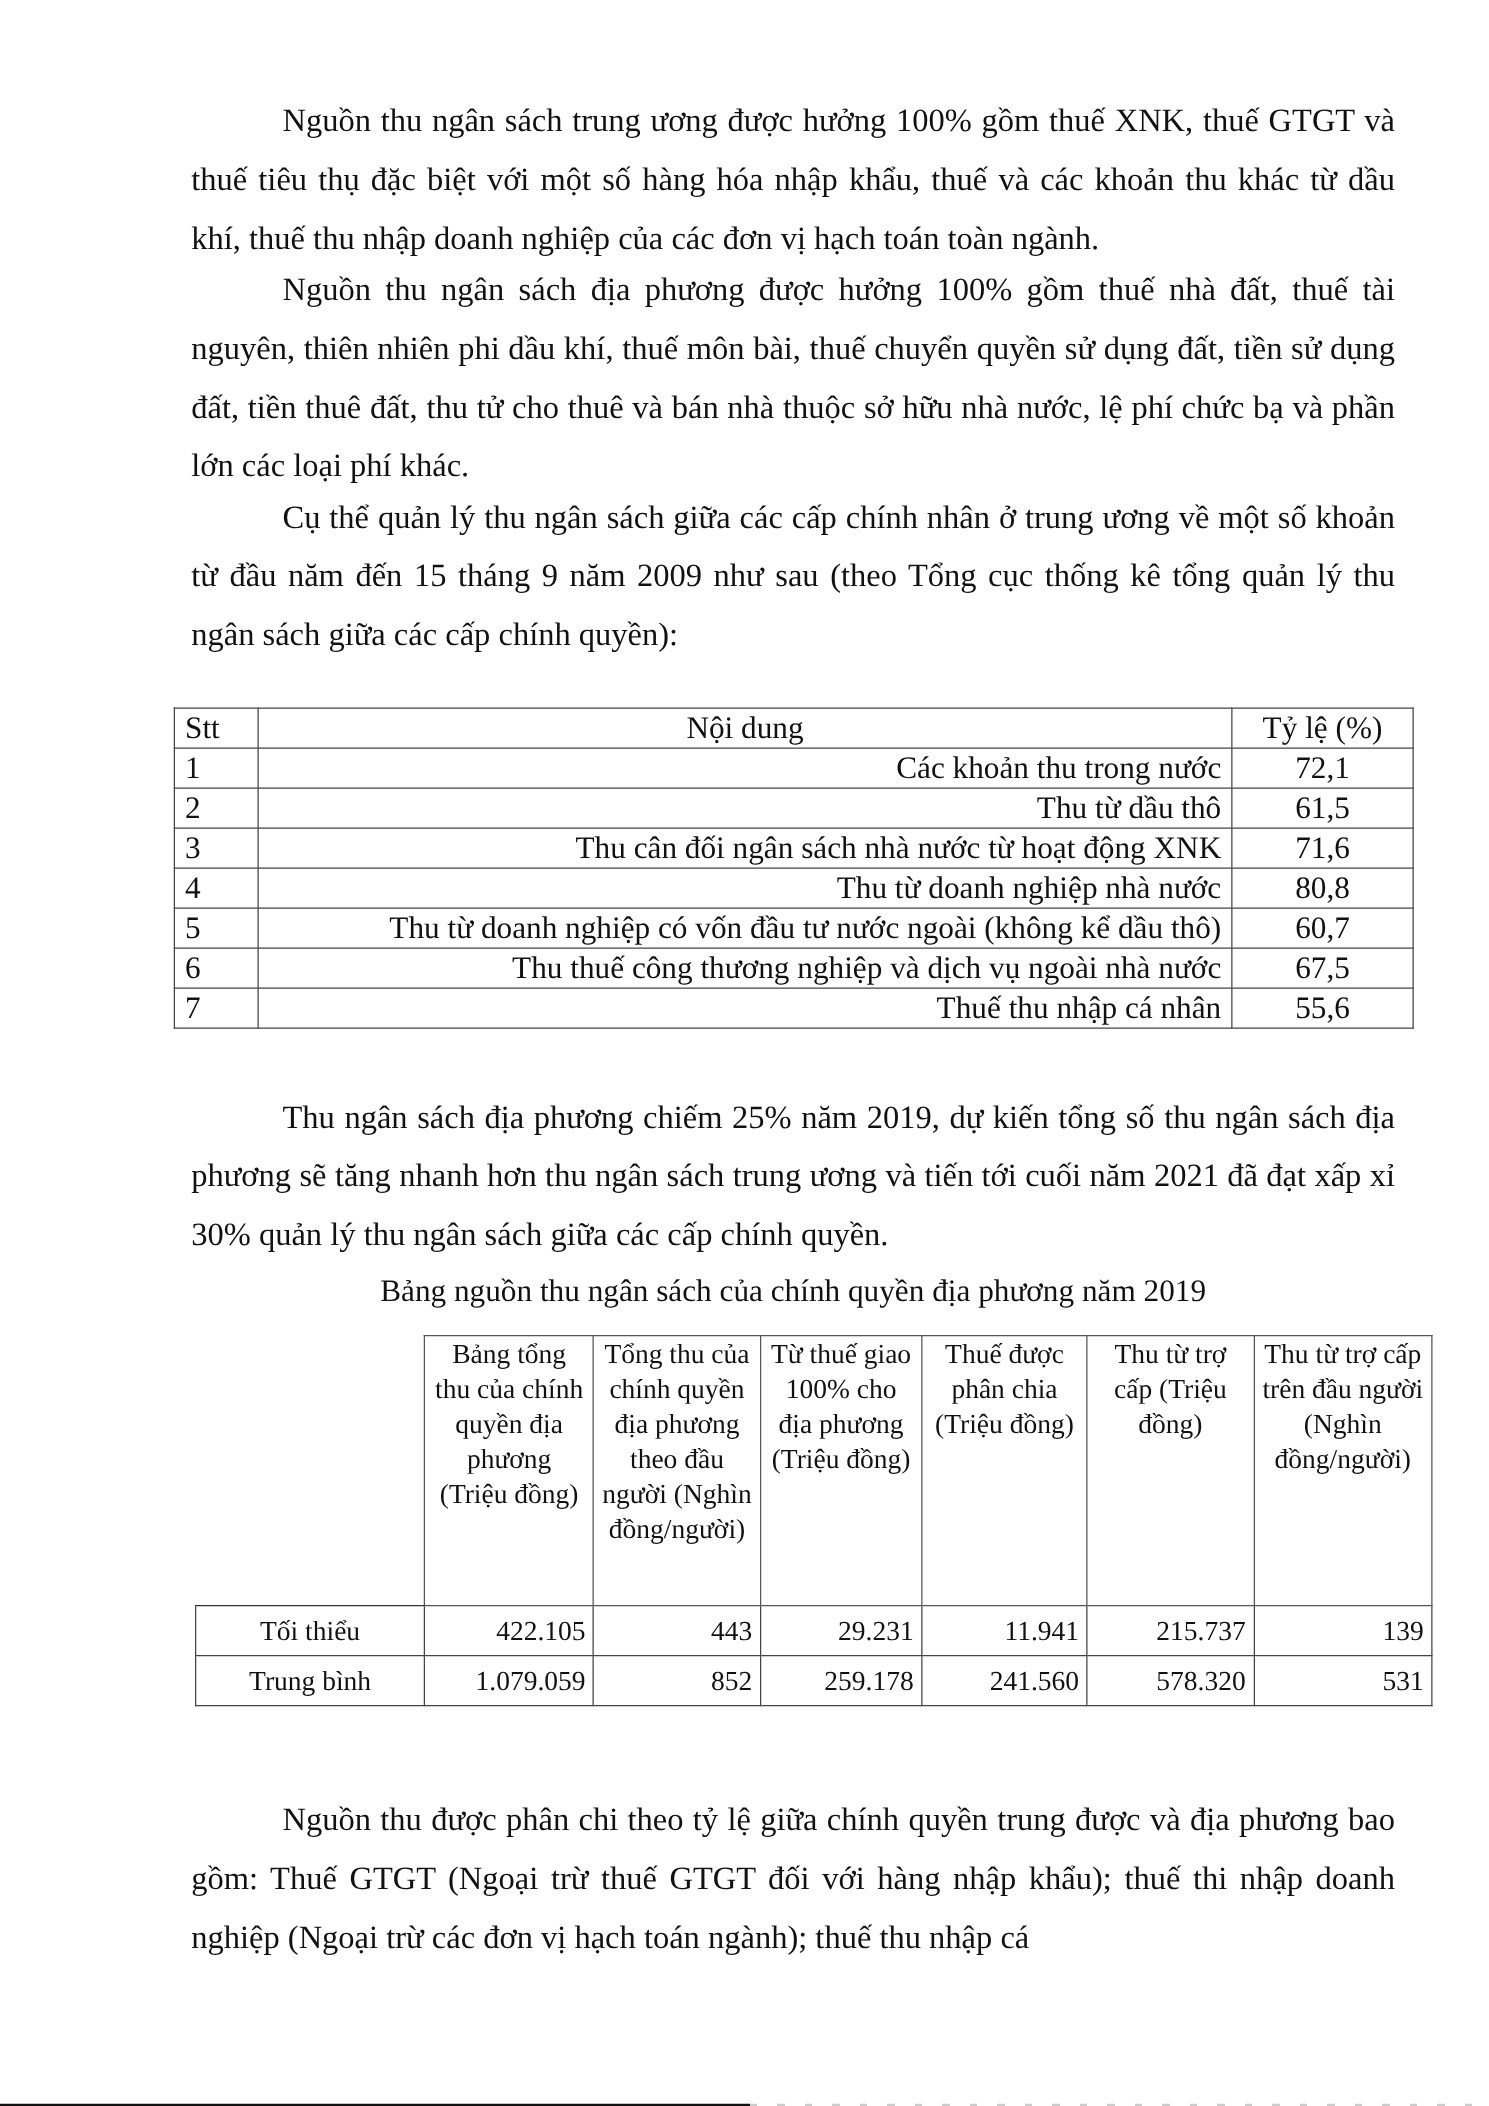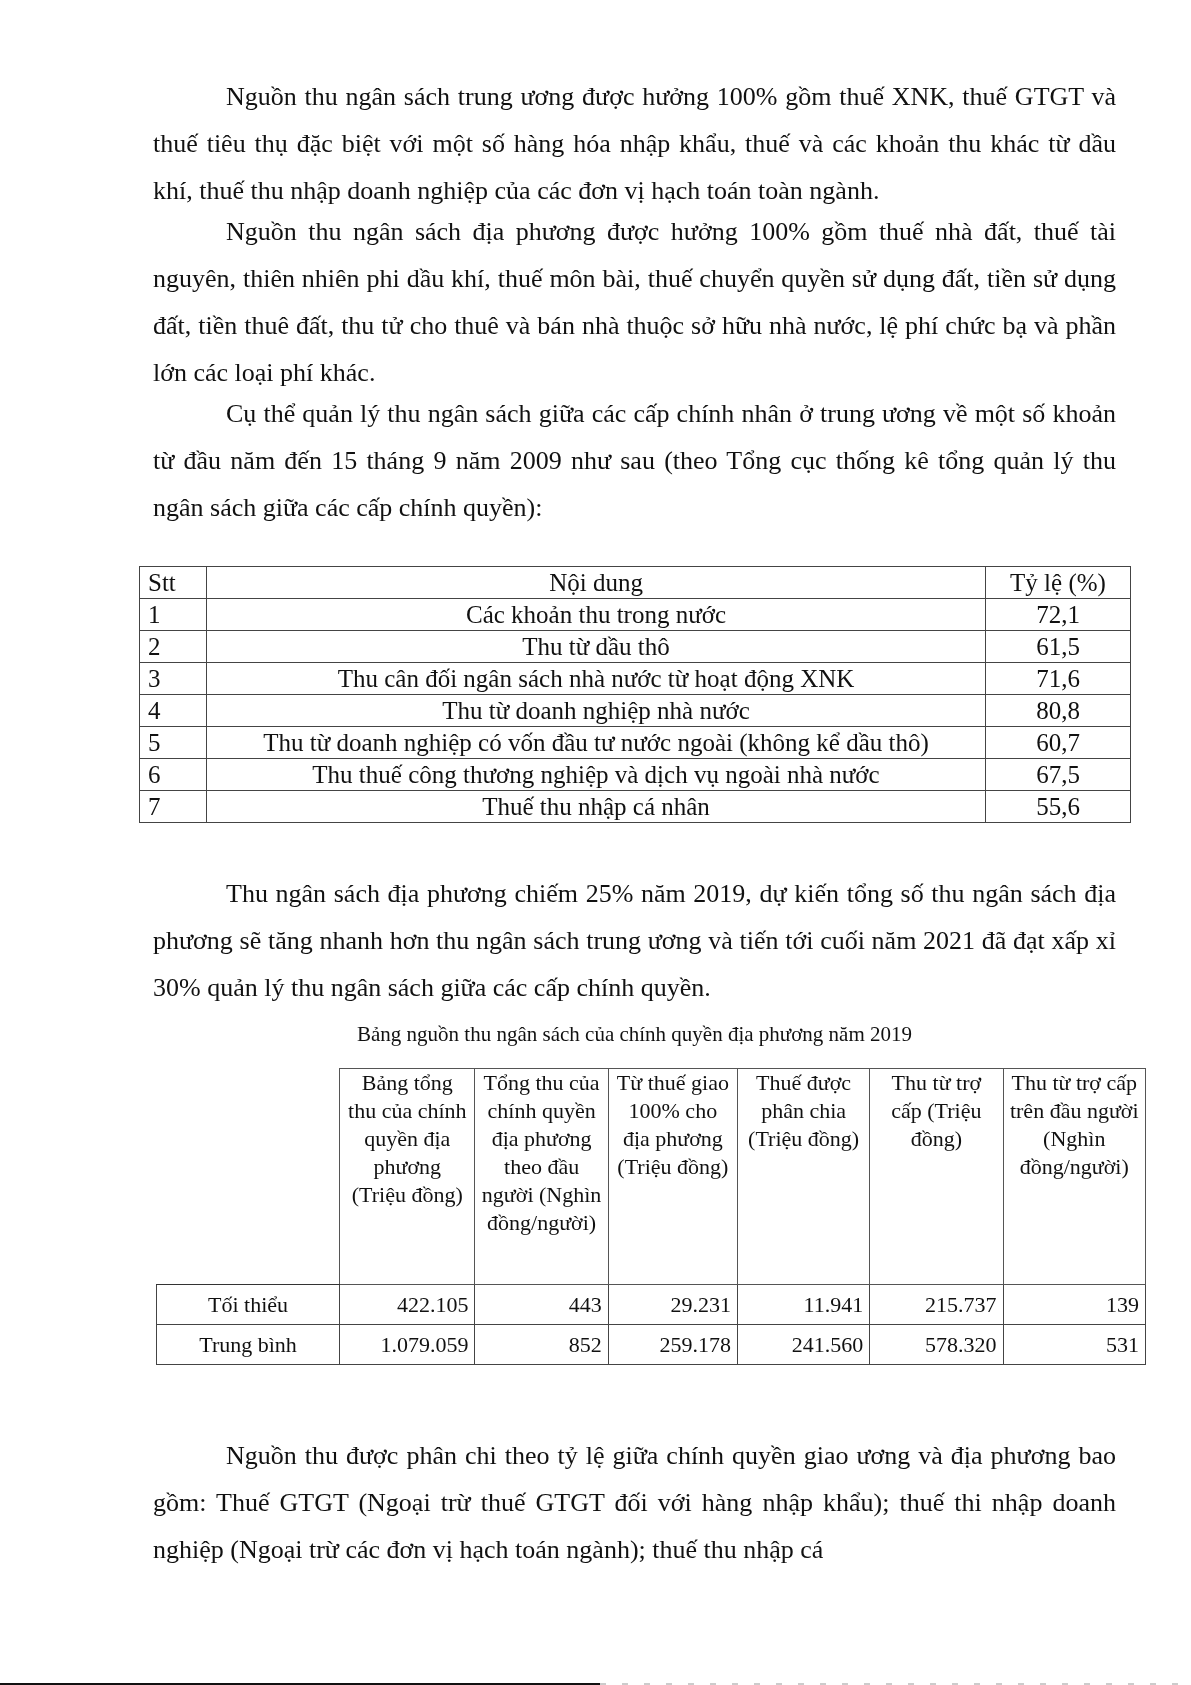--- a/index.html
+++ b/index.html
@@ -20,27 +20,27 @@
     
     .t1 {
       position: absolute; left: 139px; top: 566px; width: 992px;
       border-collapse: collapse; font-size: 25px;
     }
     .t1 td, .t1 th {
       border: 1.5px solid #444; padding: 0 8px; height: 31px; line-height: 30px;
       font-weight: normal;
     }
     .t1 .c-stt { width: 50px; text-align: left; }
-    .t1 .c-content { text-align: center; }
+    .t1 .c-content { text-align: right; }
     .t1 .c-content.head { text-align: center; margin-left: 24px; }
     .t1 .c-ratio { width: 128px; text-align: center; }
 
     .caption {
       position: absolute; left: 153px; width: 963px; top: 1017px;
-      text-align: center; font-size: 21px; line-height: 34px;
+      text-align: center; font-size: 25px; line-height: 34px;
     }
 
     
     .t2 {
       position: absolute; left: 156px; top: 1068px; width: 990px;
       border-collapse: collapse; font-size: 22px;
     }
     .t2 td, .t2 th { padding: 0 6px; font-weight: normal; }
     .t2 thead th {
       border: 1.5px solid #555; vertical-align: top; text-align: center;
@@ -184,20 +184,20 @@
         <td>852</td>
         <td>259.178</td>
         <td>241.560</td>
         <td>578.320</td>
         <td>531</td>
       </tr>
     </tbody>
   </table>
 
   <p class="para" style="top:1432px;">
-    <span class="indent"></span><span>Nguồn thu được phân chi theo tỷ lệ giữa chính quyền giao ương và địa</span>
+    <span class="indent"></span><span>Nguồn thu được phân chi theo tỷ lệ giữa chính quyền trung được và địa</span>
     <span>phương bao gồm: Thuế GTGT (Ngoại trừ thuế GTGT đối với hàng nhập khẩu); thuế</span>
     <span>thi nhập doanh nghiệp (Ngoại trừ các đơn vị hạch toán ngành); thuế thu nhập cá</span>
   </p>
 
   <div class="footer-rule"></div>
   <div class="footer-noise"></div>
 </div>
 
 </body></html>

